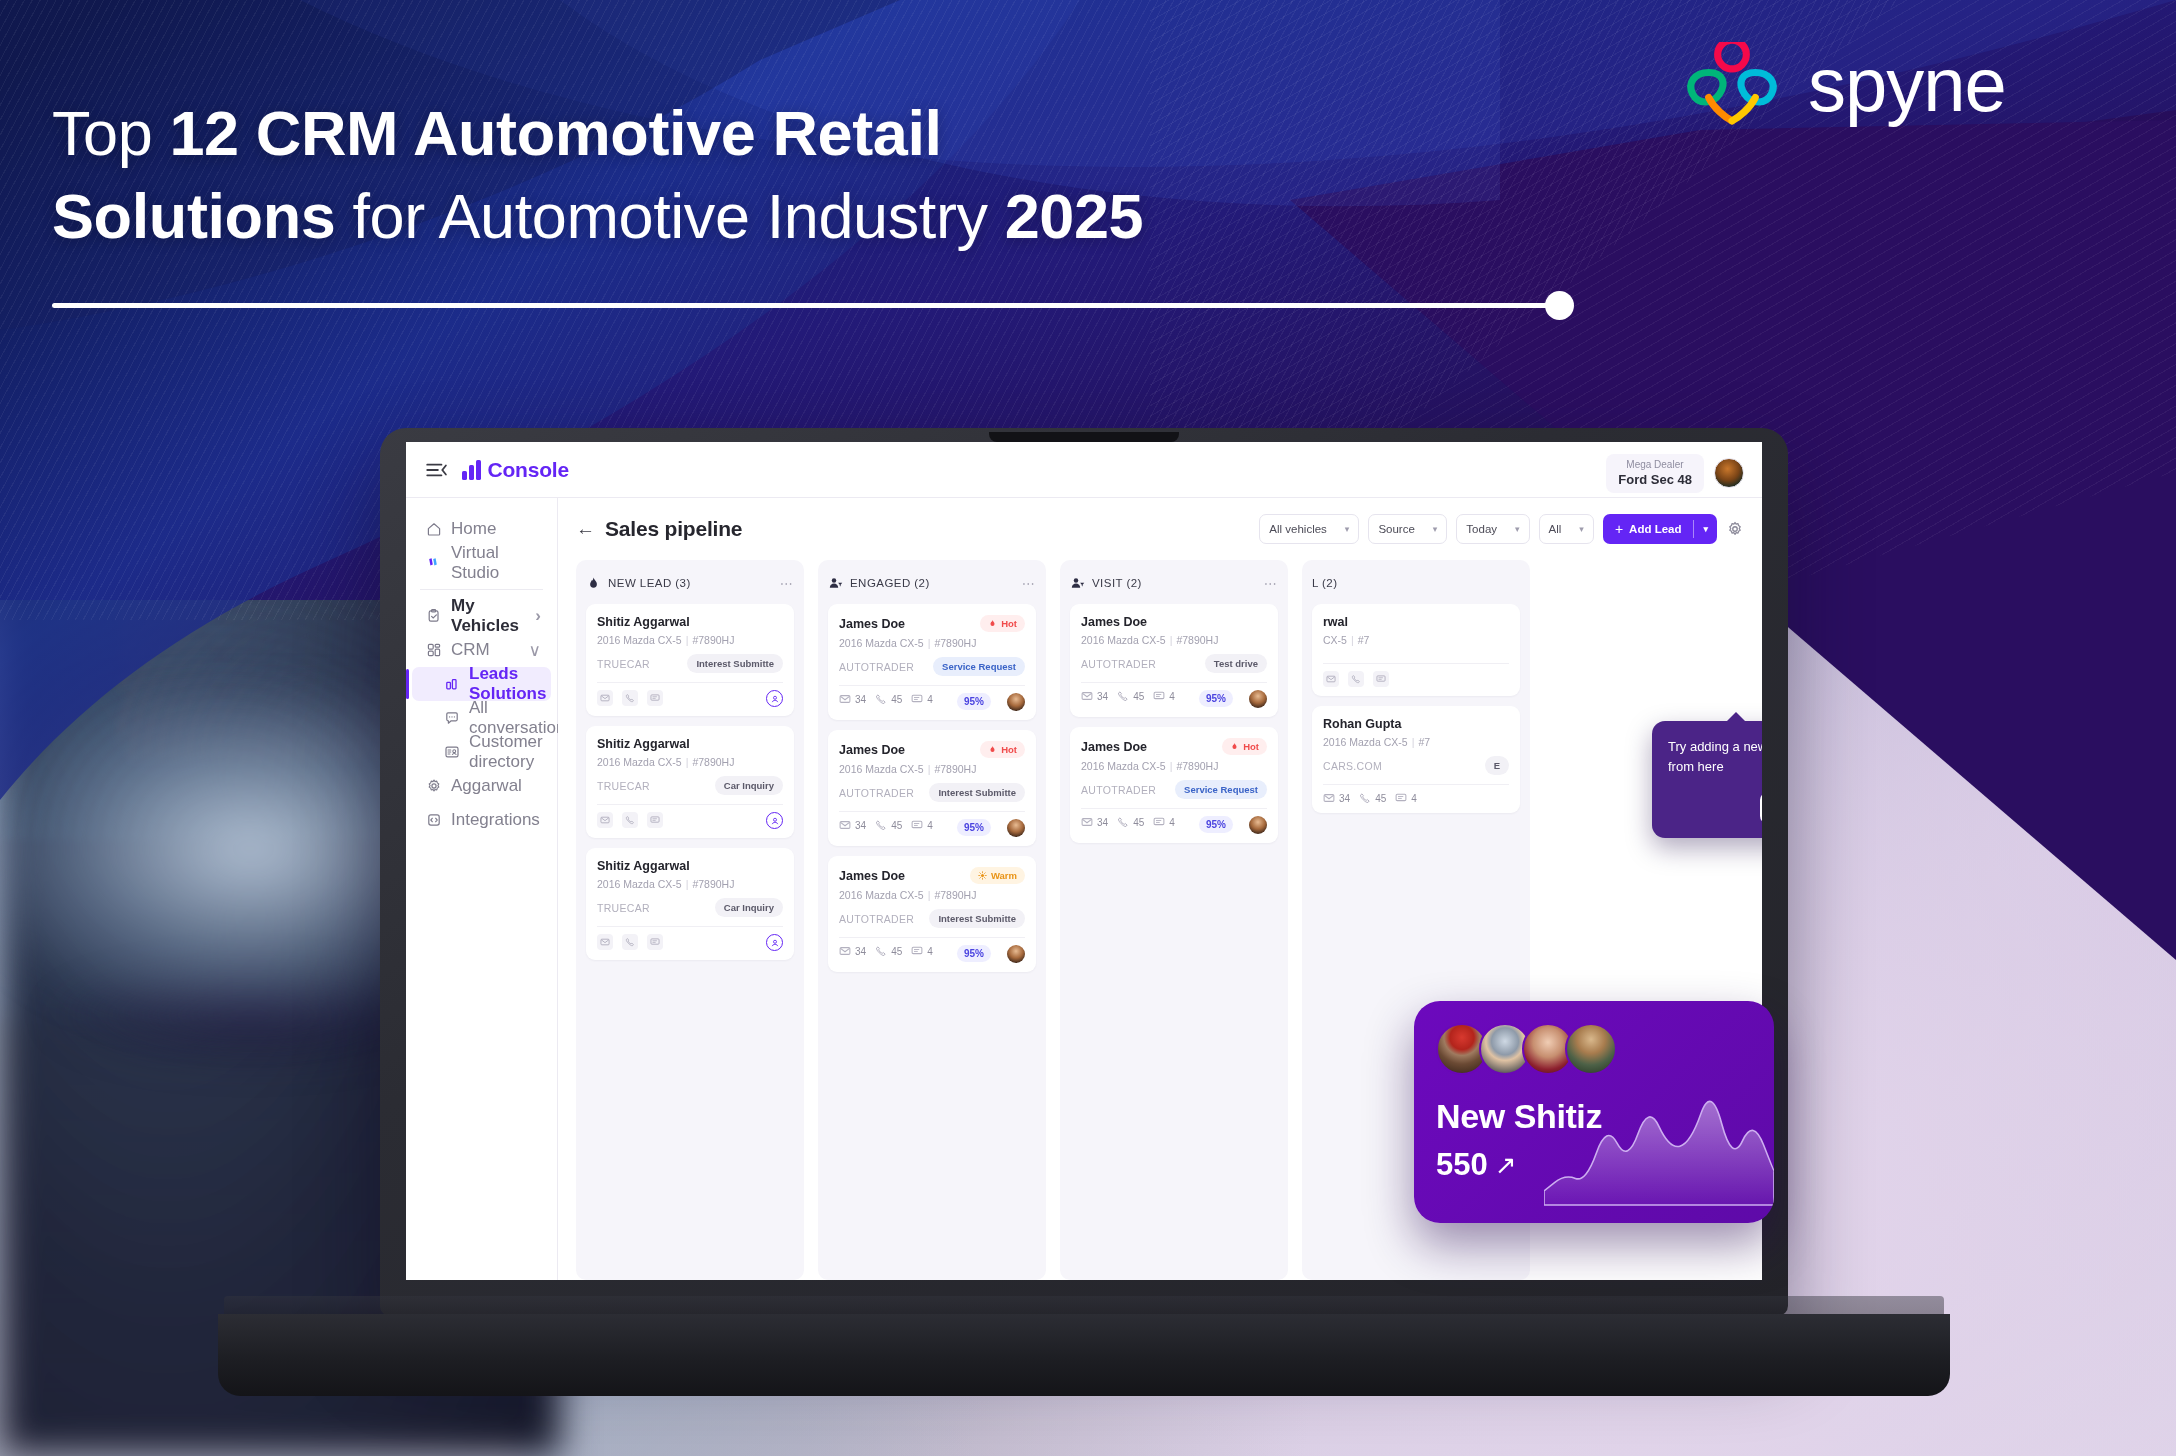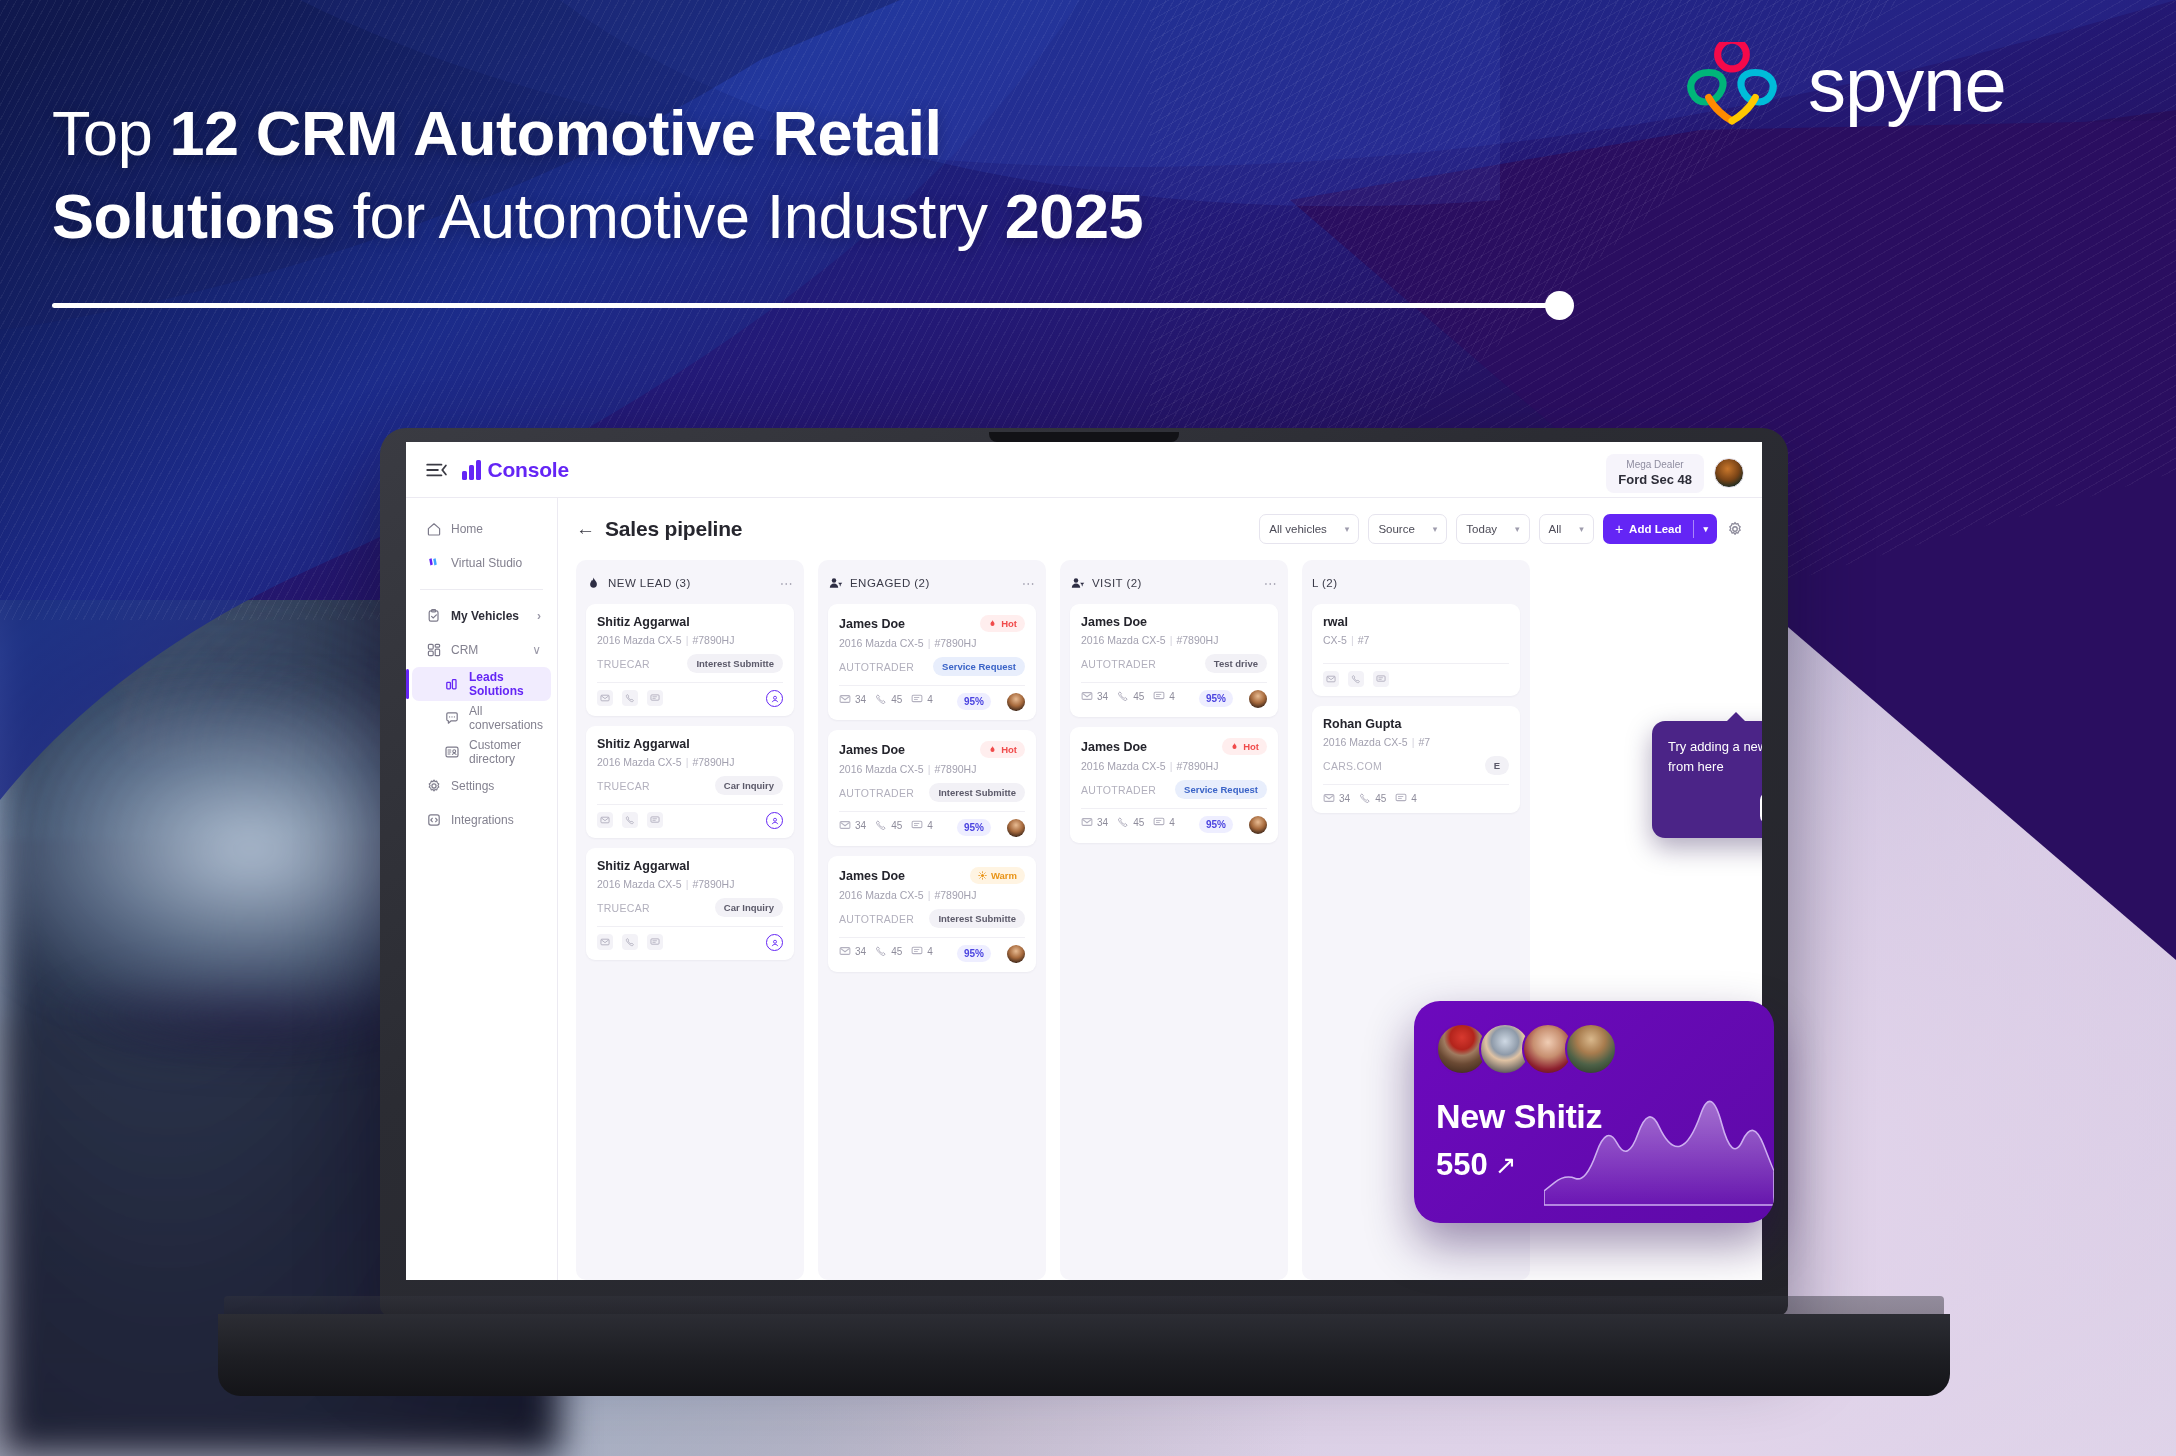--- a/index.html
+++ b/index.html
@@ -212,21 +212,21 @@
   }
 
   .sidebar {
     position: absolute; left: 0; top: 56px; width: 152px; bottom: 0;
     border-right: 1px solid #eceaf2; padding: 14px 0 0 0;
     background: #ffffff;
   }
   .nav-item {
     display: flex; align-items: center; gap: 9px;
     height: 34px; padding: 0 10px 0 14px; margin: 0 6px;
-    color: #83818f; font-size: 12px; border-radius: 7px;
+    color: #83818f; font-size: 17px; border-radius: 7px;
     position: relative;
   }
   .nav-item .nav-ico { width: 16px; height: 16px; flex: 0 0 16px; color: #7c7a8a; }
   .nav-item.bold { color: #2d2d38; font-weight: 700; }
   .nav-item .caret { margin-left: auto; color: #9b99a8; }
   .nav-sep { height: 1px; background: #ecebf1; margin: 9px 14px; }
   .nav-sub { padding-left: 32px; }
   .nav-sub.active {
     background: #f1ecfe; color: #6425F5; font-weight: 700;
   }
@@ -569,21 +569,21 @@
                   </g>
               </svg>
               <span>Customer directory</span>
             </div>
 
             <div class="nav-item">
               <svg class="nav-ico" viewBox="0 0 20 20">
                 <circle cx="10" cy="10" r="2.6" fill="none" stroke="currentColor" stroke-width="1.5"></circle>
                 <path d="M10 2.6 l1.3 1.9 2.2 -0.6 0.6 2.2 1.9 1.3 -1.1 2 1.1 2 -1.9 1.3 -0.6 2.2 -2.2 -0.6 -1.3 1.9 -1.3 -1.9 -2.2 0.6 -0.6 -2.2 -1.9 -1.3 1.1 -2 -1.1 -2 1.9 -1.3 0.6 -2.2 2.2 0.6 Z" fill="none" stroke="currentColor" stroke-width="1.4" stroke-linejoin="round"></path>
               </svg>
-              <span>Settings</span>
+              <span>Aggarwal</span>
             </div>
 
             <div class="nav-item">
               <svg class="nav-ico" viewBox="0 0 20 20">
                 <rect x="3.5" y="3.5" width="13" height="13" rx="2.6" fill="none" stroke="currentColor" stroke-width="1.5"></rect>
                 <polyline points="8,7.8 6,10 8,12.2" fill="none" stroke="currentColor" stroke-width="1.4" stroke-linecap="round"></polyline>
                 <polyline points="12,7.8 14,10 12,12.2" fill="none" stroke="currentColor" stroke-width="1.4" stroke-linecap="round"></polyline>
               </svg>
               <span>Integrations</span>
             </div>

